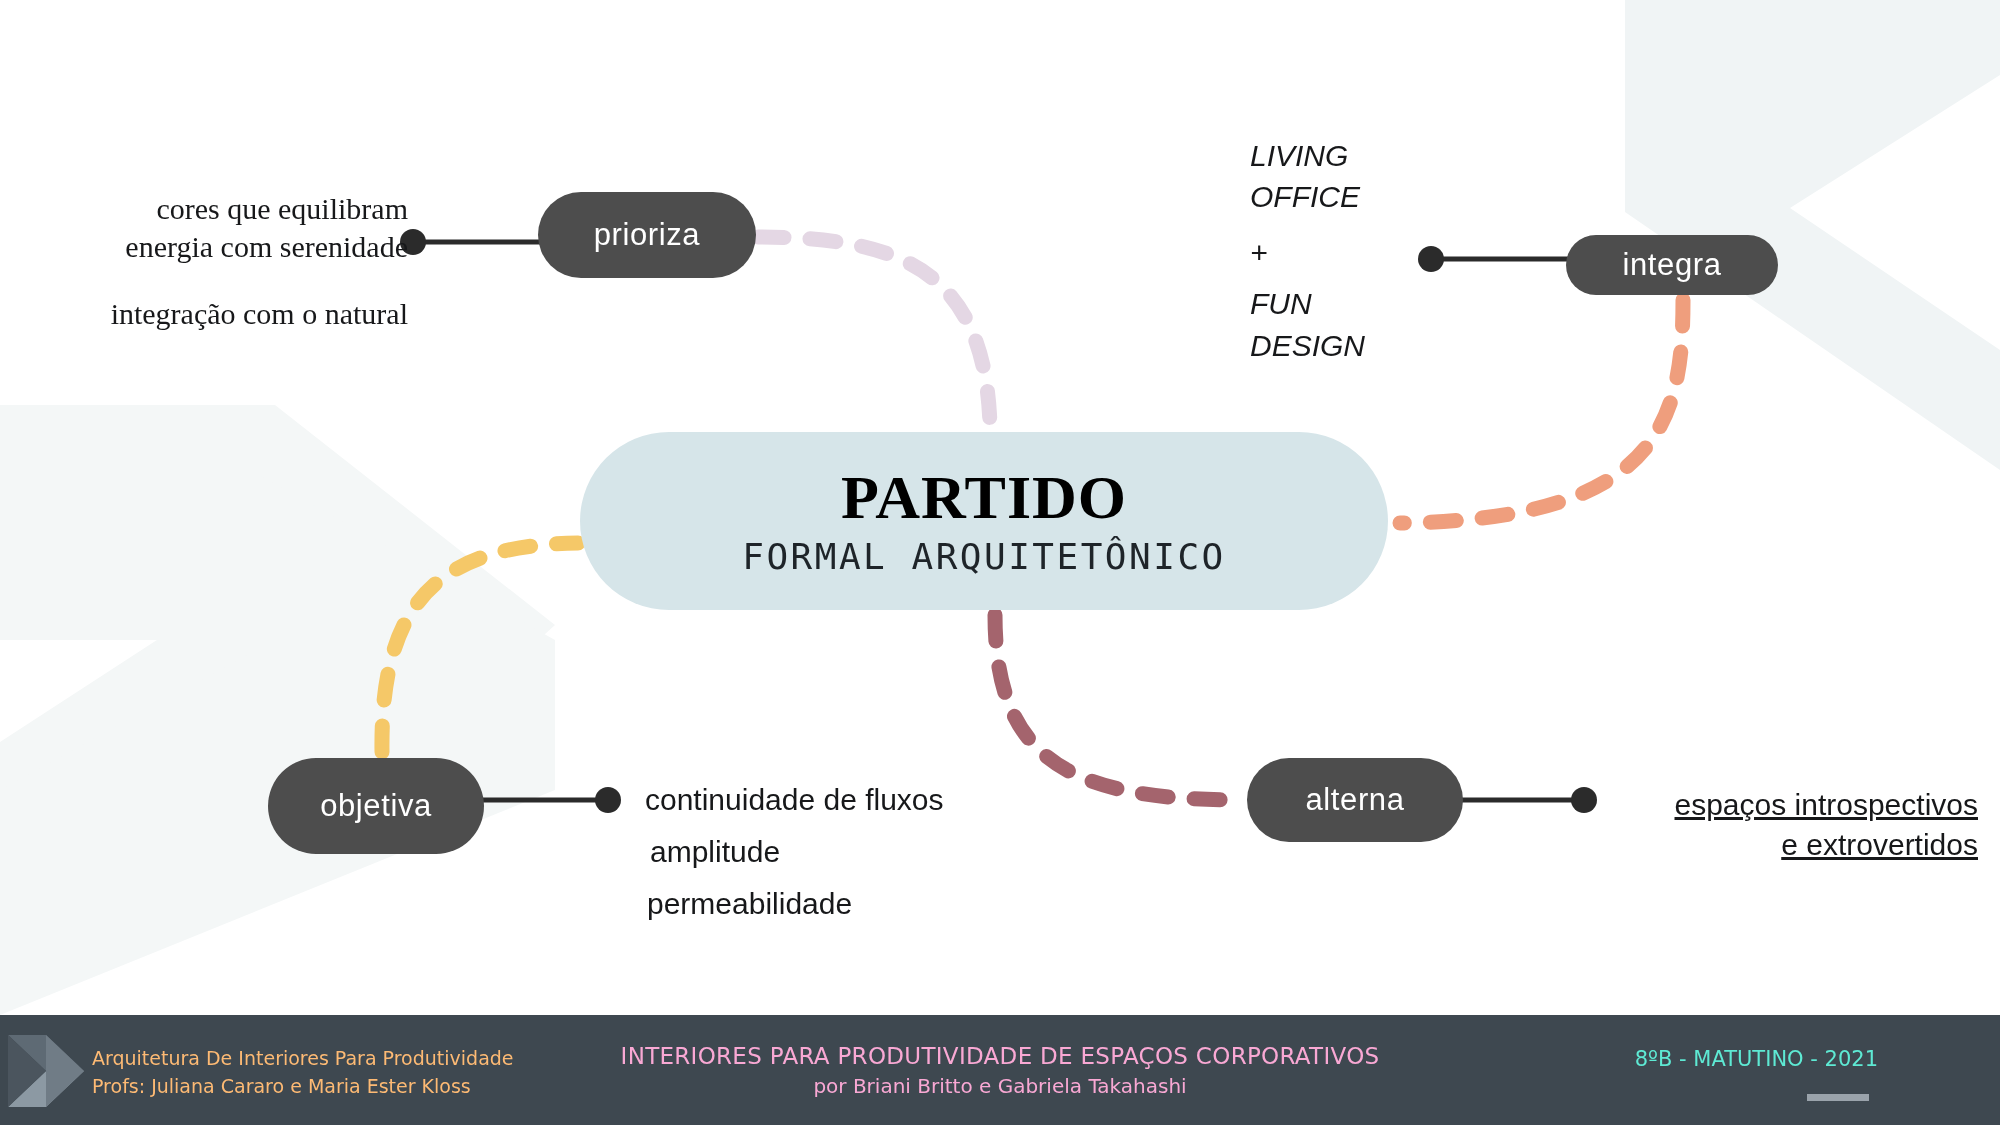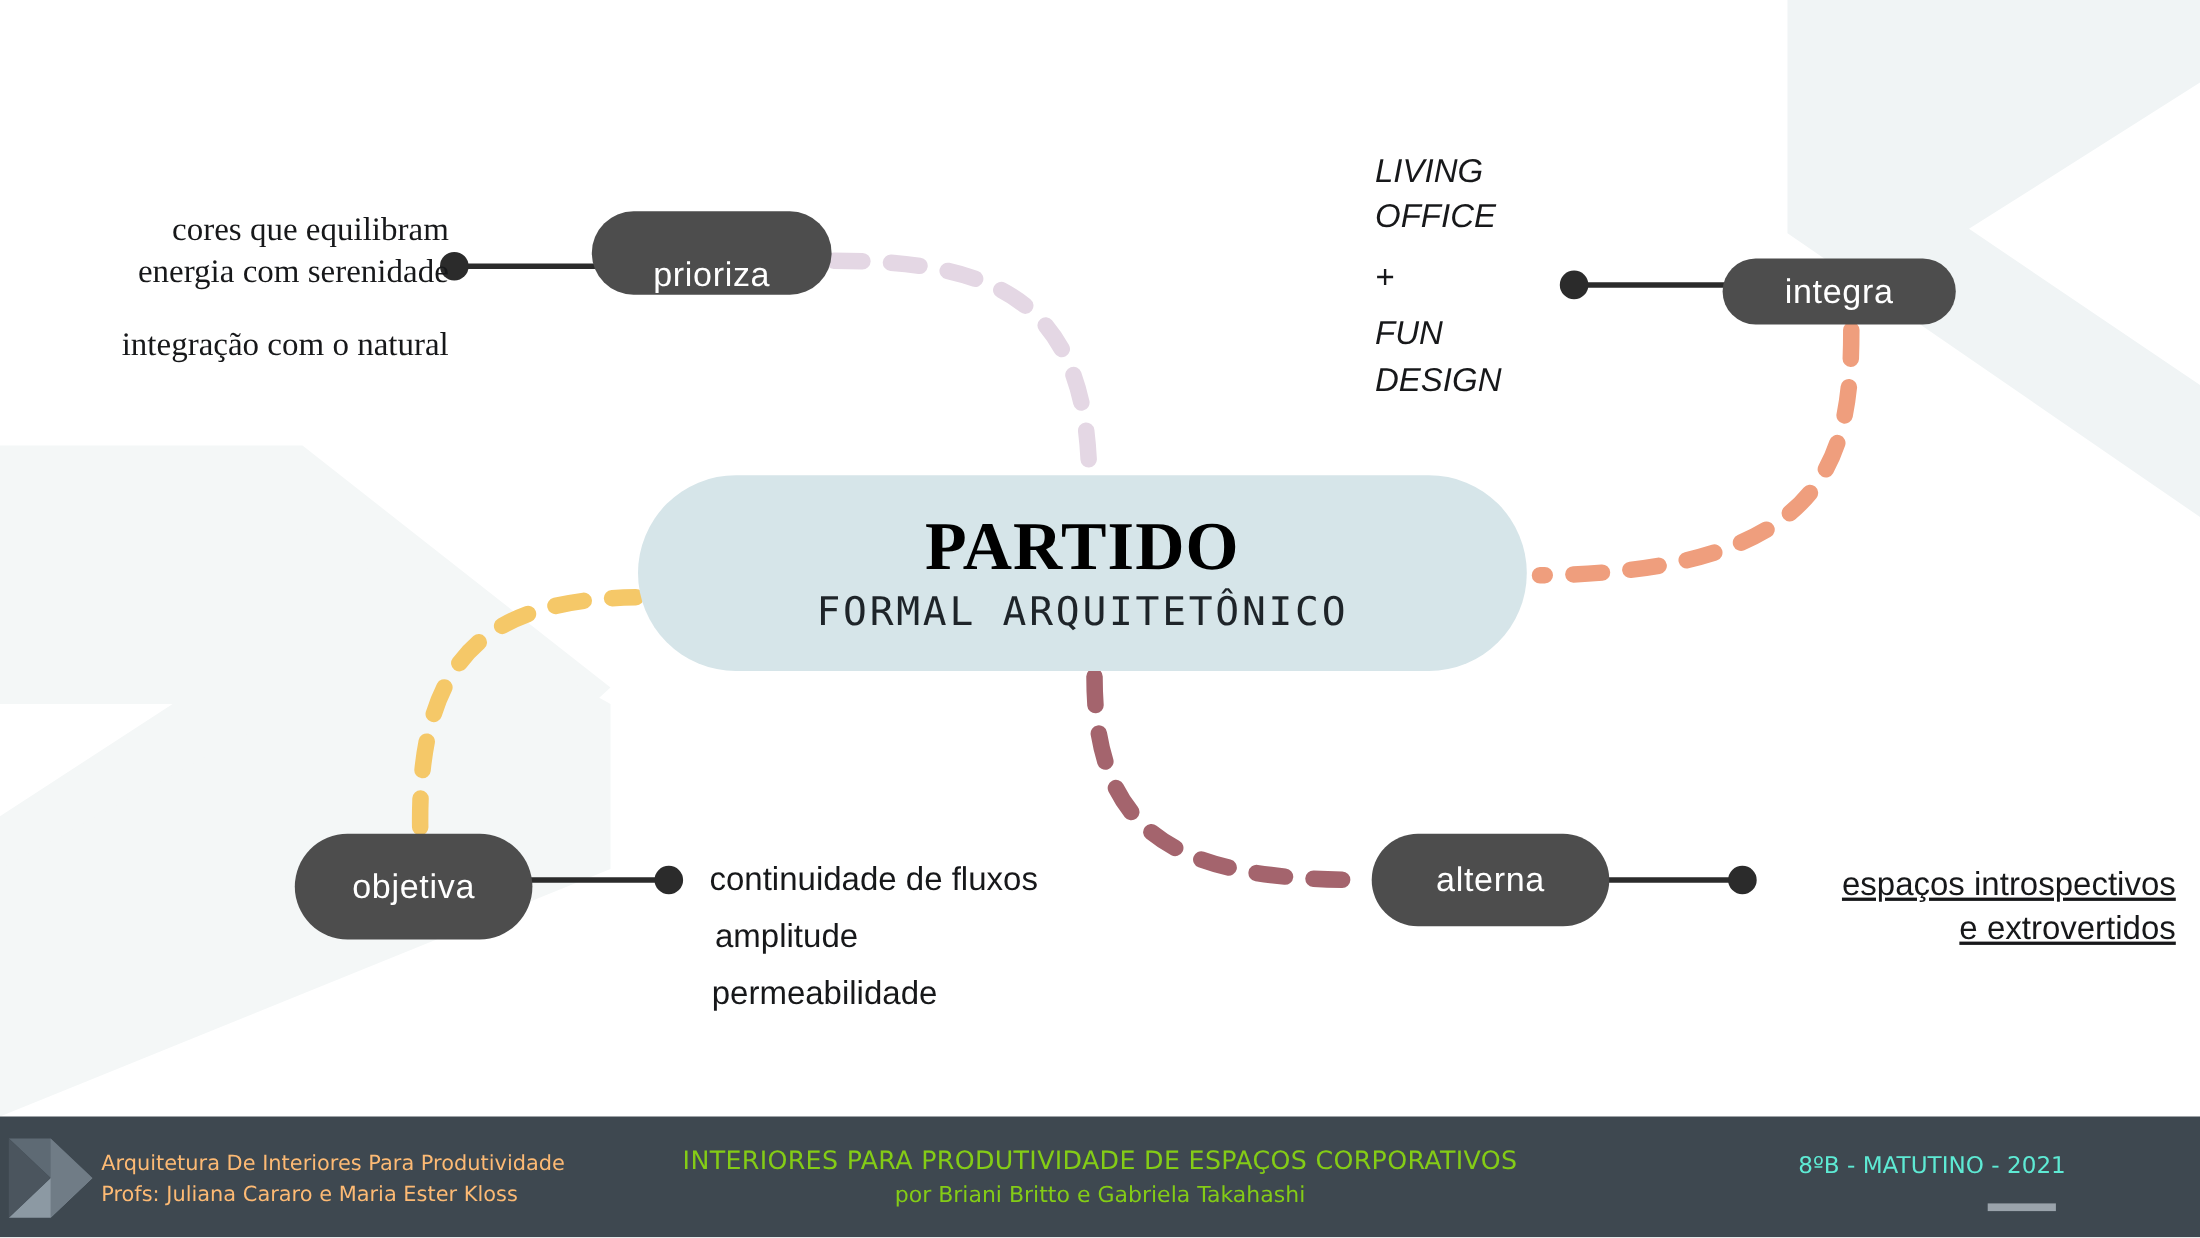--- a/index.html
+++ b/index.html
@@ -67,21 +67,21 @@
     background: #4d4d4d;
     border-radius: 50px;
     display: flex;
     align-items: center;
     justify-content: center;
     color: #ffffff;
     font-size: 31px;
     letter-spacing: 0.6px;
     box-sizing: border-box;
   }
-  #pill-prioriza { left: 538px; top: 192px; width: 218px; height: 76px; align-items: flex-end; }
+  #pill-prioriza { left: 538px; top: 192px; width: 218px; height: 86px; }
   #pill-integra  { left: 1566px; top: 210px; width: 212px; height: 60px; margin-top: 25px; }
   #pill-objetiva { left: 268px; top: 758px; width: 216px; height: 96px; }
   #pill-alterna  { left: 1247px; top: 758px; width: 216px; height: 84px; }
 
   
   .leaf {
     position: absolute;
     color: #17181a;
     font-size: 30px;
     line-height: 1.28;
@@ -137,21 +137,21 @@
     font-size: 19px;
     line-height: 1.45;
     font-family: "DejaVu Sans", sans-serif;
   }
   #footer-center {
     position: absolute;
     left: 0;
     top: 28px;
     width: 2000px;
     text-align: center;
-    color: #84cc16;
+    color: #f9a8d4;
     font-family: "DejaVu Sans", sans-serif;
   }
   #footer-center .fc-title {
     font-size: 23px;
     letter-spacing: 0.3px;
     display: block;
   }
   #footer-center .fc-sub {
     font-size: 20px;
     display: block;

